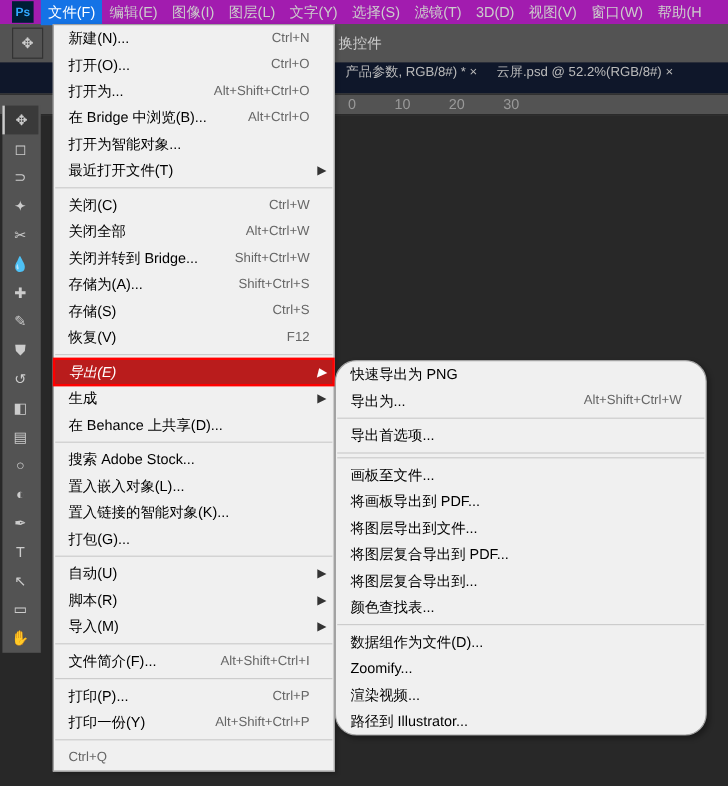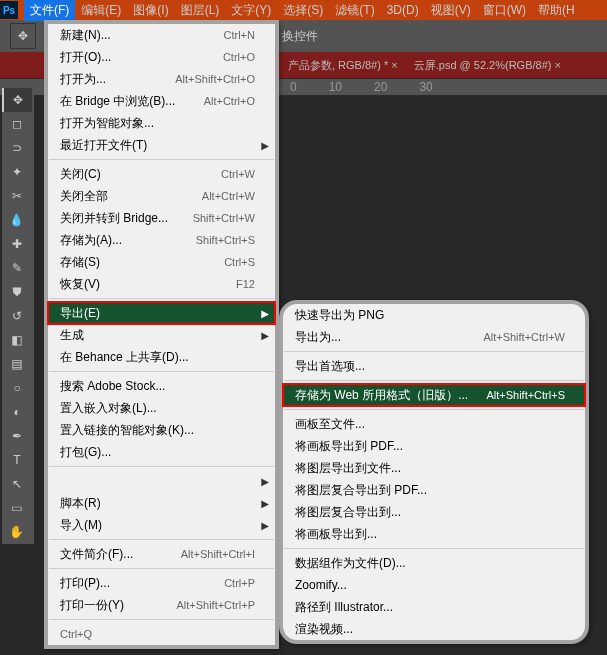--- a/index.html
+++ b/index.html
@@ -1,36 +1,36 @@
 <!DOCTYPE html>
 <html><head>
 <meta charset="utf-8">
 <style>
 *{margin:0;padding:0;box-sizing:border-box;font-family:"Microsoft YaHei",sans-serif;font-size:12px;}
 body{background:#535353;width:607px;height:655px;overflow:hidden;position:relative;}
-.menubar{background:#c2410c;height:20px;display:flex;align-items:center;padding-left:0;}
+.menubar{background:#a21caf;height:20px;display:flex;align-items:center;padding-left:10px;}
 .menubar-item{color:#ccc;padding:2px 6px;cursor:default;}
 .menubar-item.active{background:#1473e6;color:#fff;}
 .ps-logo{width:18px;height:18px;background:#001e36;color:#31a8ff;display:flex;align-items:center;justify-content:center;font-weight:bold;font-size:10px;margin-right:6px;}
 .toolbar{background:#535353;height:32px;display:flex;align-items:center;padding-left:10px;color:#ccc;}
 .toolbar .icon-box{width:26px;height:26px;border:1px solid #333;display:flex;align-items:center;justify-content:center;margin-right:6px;}
-.tabs{background:#7f1d1d;height:26px;display:flex;align-items:center;padding-left:280px;color:#bbb;}
+.tabs{background:#0f172a;height:26px;display:flex;padding-left:280px;color:#bbb;}
 .tab{padding:0 8px;font-size:11px;}
 .ruler-h{background:#535353;height:18px;border-top:1px solid #2a2a2a;border-bottom:1px solid #2a2a2a;display:flex;align-items:center;color:#999;font-size:9px;padding-left:290px;gap:32px;}
 .canvas{background:#282828;height:560px;}
 .toolbox{position:absolute;left:2px;top:88px;width:32px;background:#535353;}
 .tool{width:30px;height:24px;display:flex;align-items:center;justify-content:center;color:#ccc;}
 .tool.sel{background:#3a3a3a;border-left:2px solid #ccc;}
-.dropdown{position:absolute;background:#f0f0f0;border:4px solid #a3a3a3;box-shadow:2px 2px 4px rgba(0,0,0,.3);}
+.dropdown{position:absolute;background:#f0f0f0;border:1px solid #a3a3a3;box-shadow:2px 2px 4px rgba(0,0,0,.3);}
 .dd1{left:44px;top:20px;width:235px;}
 .menu-item{display:flex;align-items:center;height:22px;padding:0 20px 0 12px;color:#000;position:relative;}
 .menu-item .label{flex:1;}
 .menu-item .shortcut{color:#666;font-size:11px;}
 .menu-item .arrow{position:absolute;right:6px;font-size:10px;color:#333;}
-.menu-item.highlighted{background:#14532d;color:#fff;}
+.menu-item.highlighted{background:#b91c1c;color:#fff;font-style:italic;}
 .menu-item.highlighted .arrow{color:#fff;}
 .menu-item.red-box{outline:2px solid #ff0000;outline-offset:-1px;}
 .sep{height:1px;background:#ccc;margin:3px 1px;}
 .dd2{left:279px;top:300px;width:310px;border-radius:18px;}
 </style>
 </head>
 <body>
 
 <div class="menubar">
   <div class="ps-logo">Ps</div>
@@ -157,20 +157,21 @@
       <span class="label">置入嵌入对象(L)...</span>
     </div>
     <div class="menu-item">
       <span class="label">置入链接的智能对象(K)...</span>
     </div>
     <div class="menu-item">
       <span class="label">打包(G)...</span>
     </div>
     <div class="sep"></div>
     <div class="menu-item">
+      <span class="label">自动(U)</span>
       <span class="arrow">▶</span>
     </div>
     <div class="menu-item">
       <span class="label">脚本(R)</span>
       <span class="arrow">▶</span>
     </div>
     <div class="menu-item">
       <span class="label">导入(M)</span>
       <span class="arrow">▶</span>
     </div>
@@ -199,49 +200,45 @@
     </div>
     <div class="menu-item">
       <span class="label">导出为...</span>
       <span class="shortcut">Alt+Shift+Ctrl+W</span>
     </div>
     <div class="sep"></div>
     <div class="menu-item">
       <span class="label">导出首选项...</span>
     </div>
     <div class="sep"></div>
-    <div class="menu-item highlighted red-box">
-      <span class="label">存储为 Web 所用格式（旧版）...</span>
-      <span class="shortcut" style="color: rgb(255, 255, 255);">Alt+Shift+Ctrl+S</span>
-    </div>
     <div class="sep"></div>
     <div class="menu-item">
       <span class="label">画板至文件...</span>
     </div>
     <div class="menu-item">
       <span class="label">将画板导出到 PDF...</span>
     </div>
     <div class="menu-item">
       <span class="label">将图层导出到文件...</span>
     </div>
     <div class="menu-item">
       <span class="label">将图层复合导出到 PDF...</span>
     </div>
     <div class="menu-item">
       <span class="label">将图层复合导出到...</span>
     </div>
     <div class="menu-item">
-      <span class="label">将画板导出到...</span>
+      <span class="label">颜色查找表...</span>
     </div>
     <div class="sep"></div>
     <div class="menu-item">
       <span class="label">数据组作为文件(D)...</span>
     </div>
     <div class="menu-item">
       <span class="label">Zoomify...</span>
     </div>
     <div class="menu-item">
+      <span class="label">渲染视频...</span>
+    </div>
+    <div class="menu-item">
       <span class="label">路径到 Illustrator...</span>
     </div>
-    <div class="menu-item">
-      <span class="label">渲染视频...</span>
-    </div>
   </div>
 
 </body></html>

